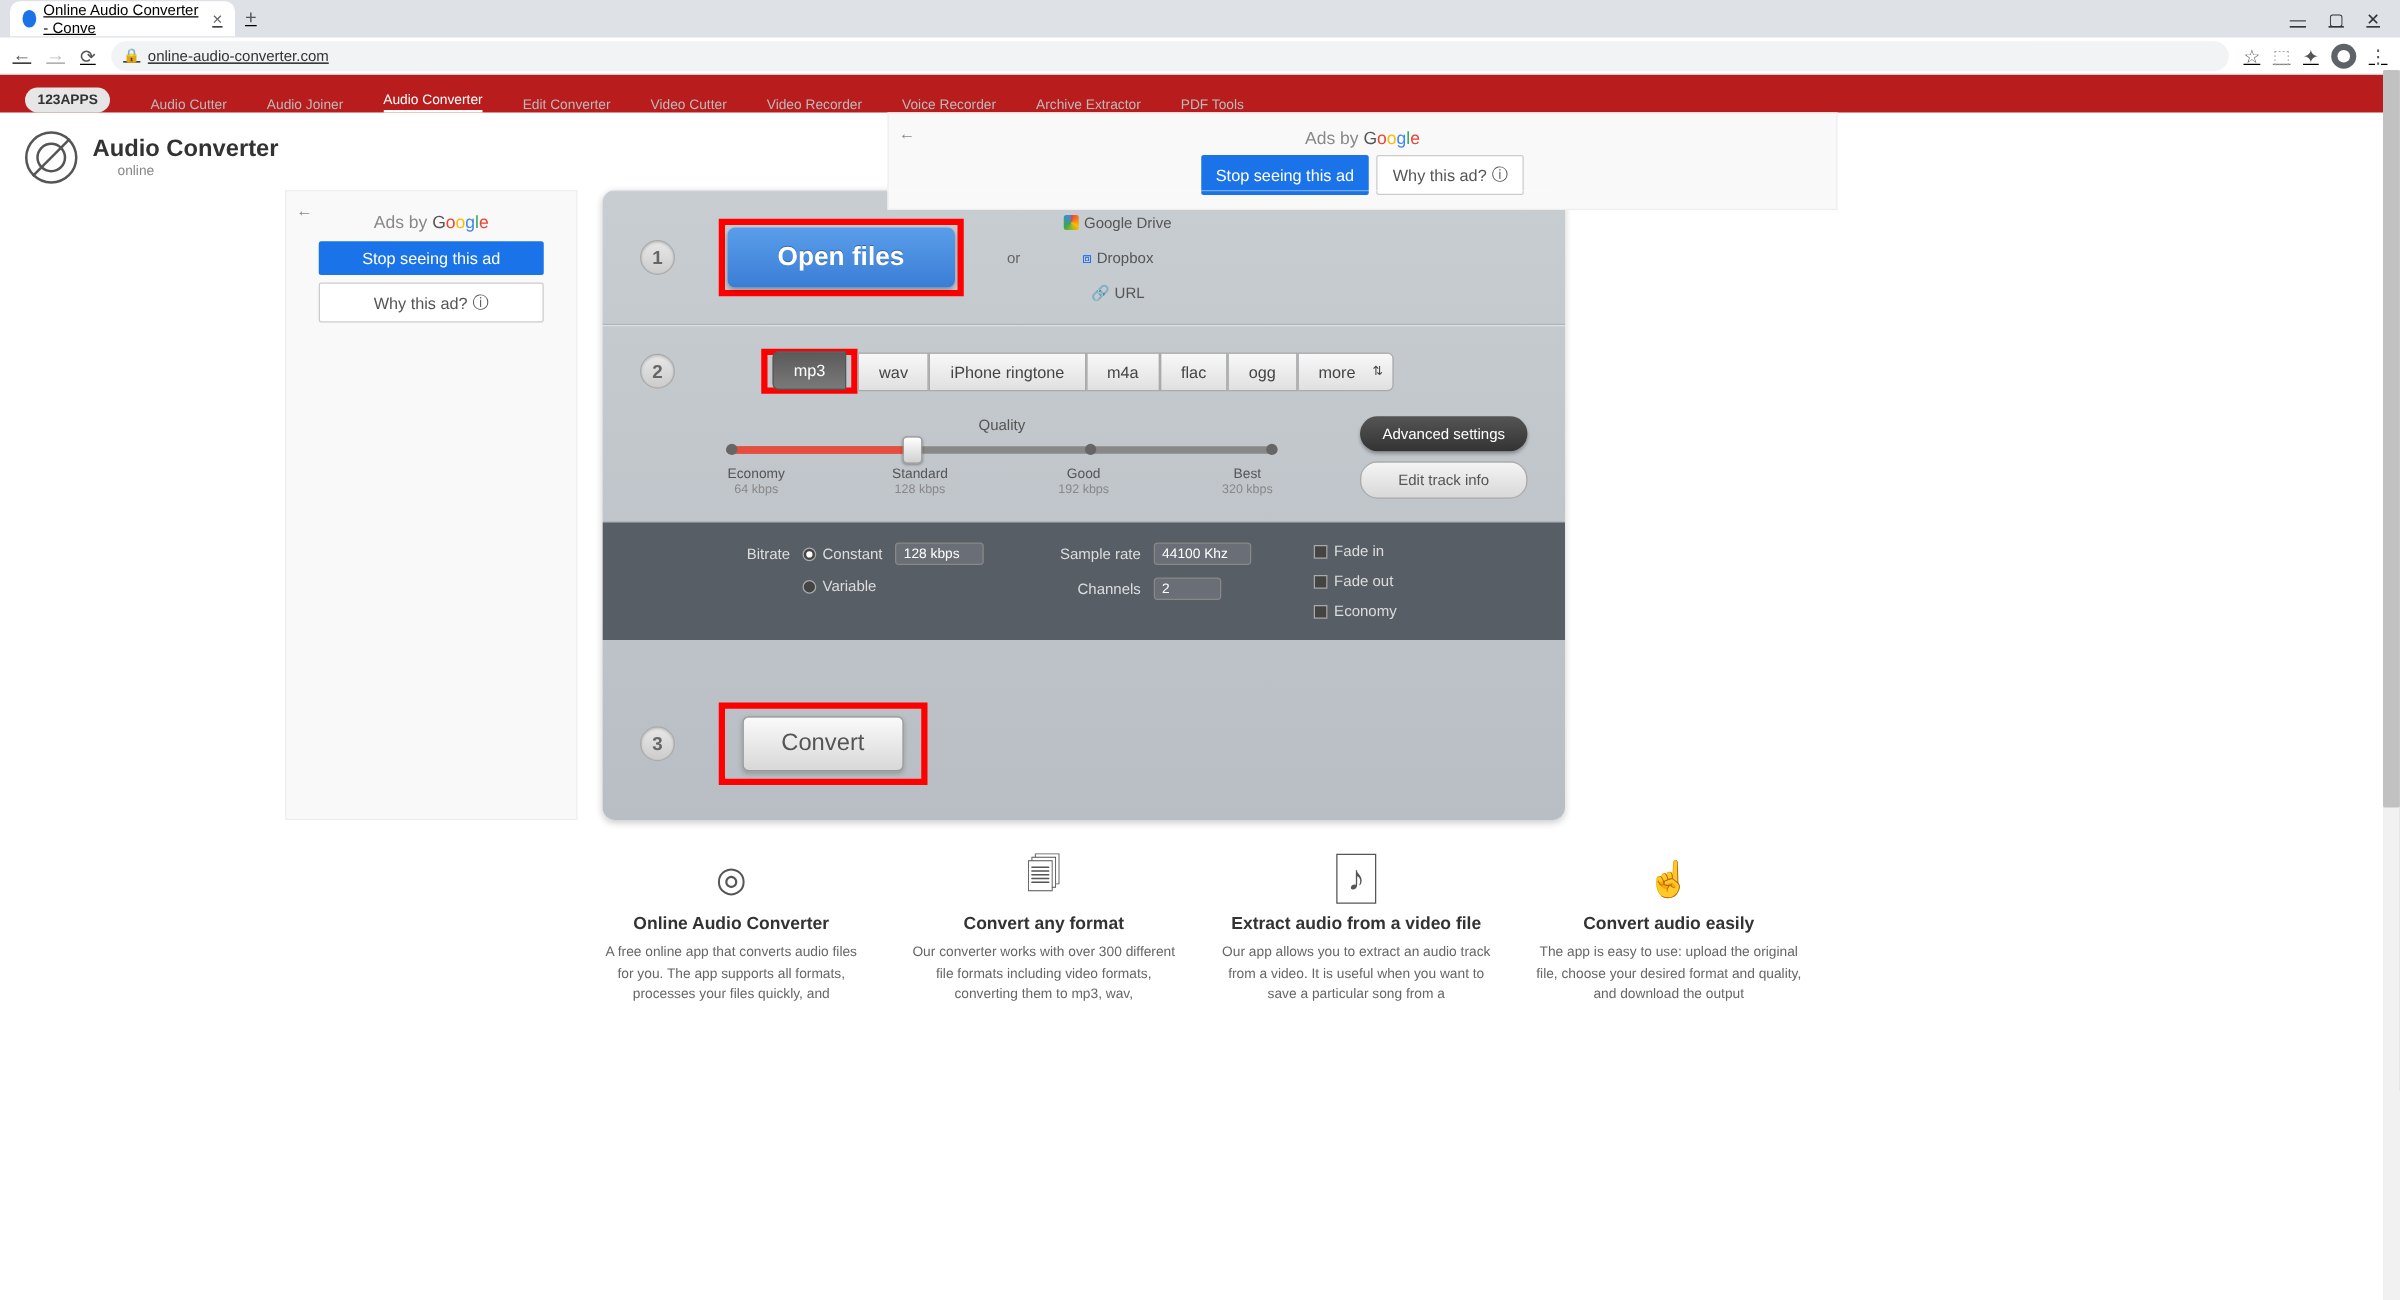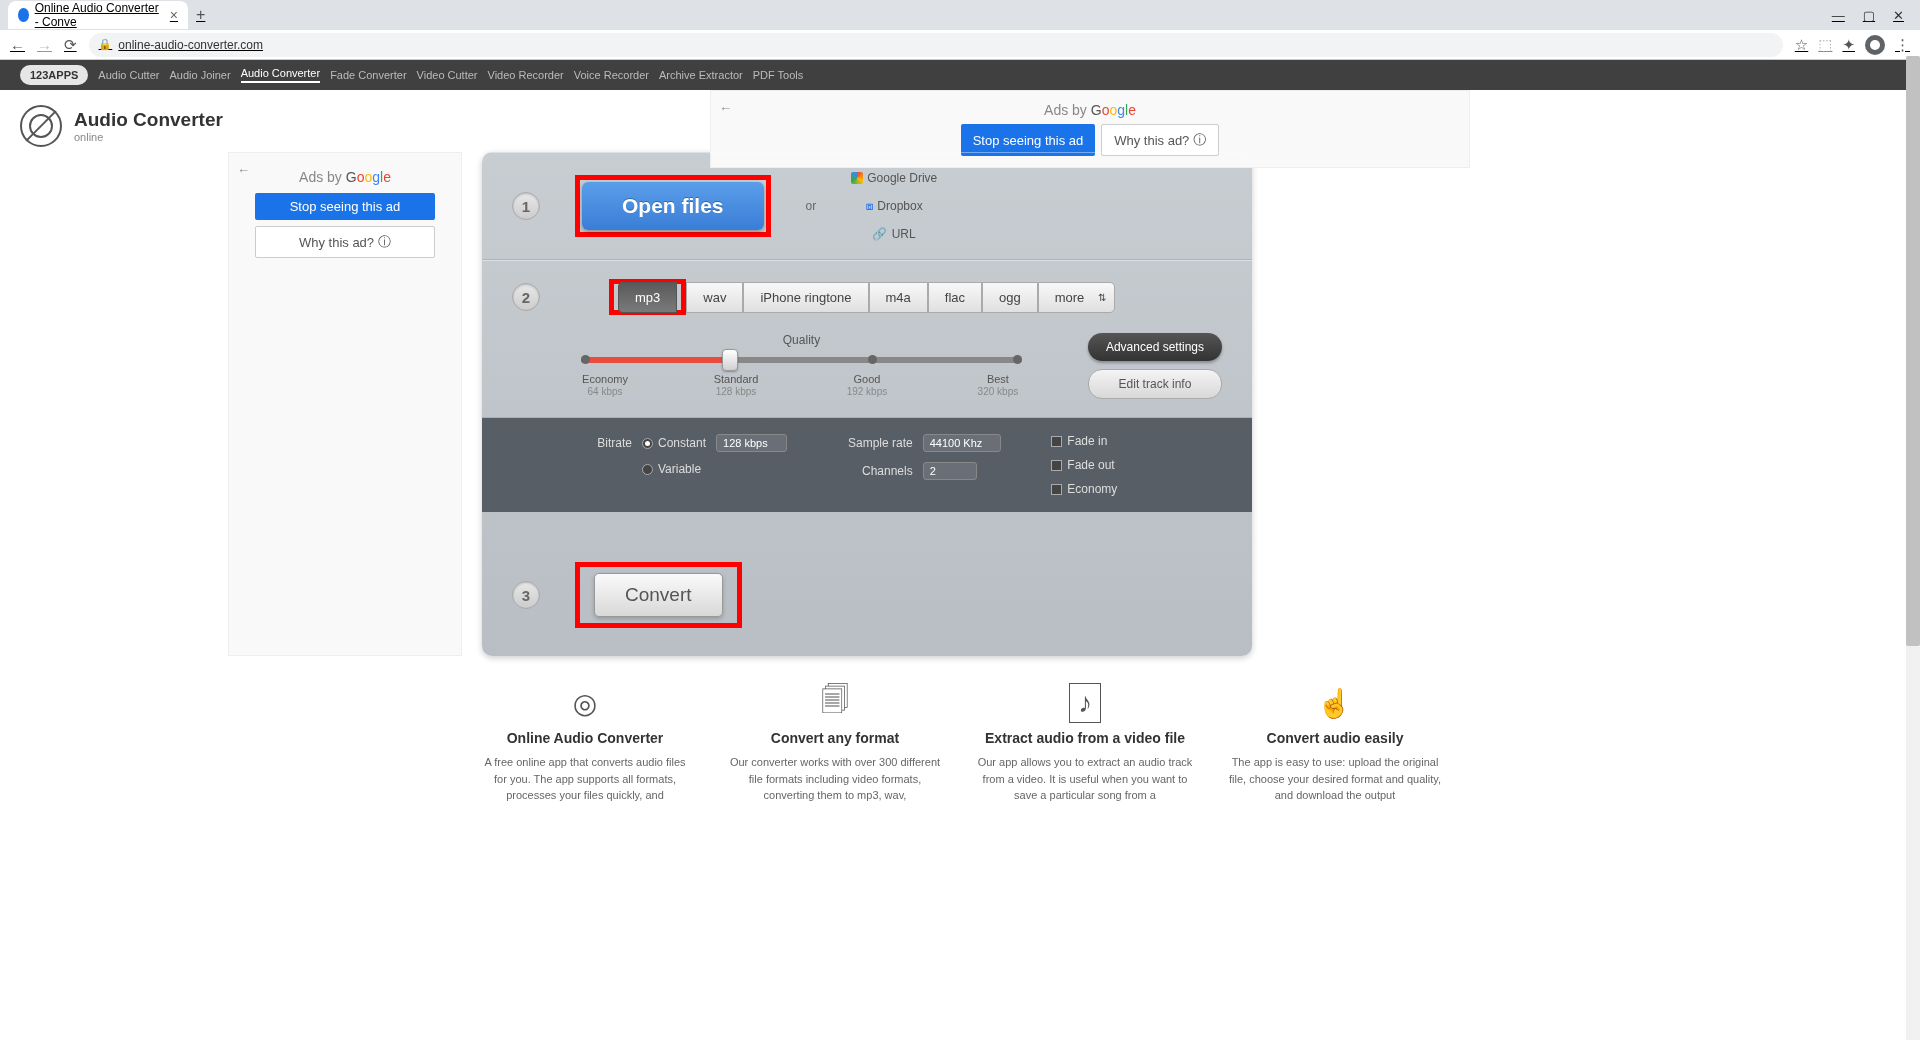--- a/index.html
+++ b/index.html
@@ -15,34 +15,34 @@
   .win-controls span { cursor: pointer; }
   .addr-bar { display: flex; align-items: center; background: #fff; height: 30px; padding: 0 10px; gap: 12px; border-bottom: 1px solid #ccc; }
   .nav-btn { cursor: pointer; color: #555; font-size: 15px; }
   .addr-field { flex: 1; display: flex; align-items: center; gap: 6px; background: #f1f3f4; border-radius: 14px; height: 24px; padding: 0 10px; font-size: 12px; color: #333; }
   .lock-icon { font-size: 11px; }
   .browser-actions { display: flex; gap: 10px; align-items: center; color: #555; }
   .browser-actions span { cursor: pointer; font-size: 15px; }
   .avatar-circle { width: 20px; height: 20px; border-radius: 50%; background: #5f6368; display: flex; align-items: center; justify-content: center; }
   
   
-  .topnav { background: #404040; height: 30px; display: flex; align-items: center; padding: 0 20px; gap: 10px; }
+  .topnav { background: #b91c1c; height: 30px; display: flex; align-items: flex-end; padding: 0 20px; gap: 32px; }
   .brand-badge { background: #e6e6e6; color: #333; font-weight: bold; font-size: 11px; padding: 4px 10px; border-radius: 11px; }
   .topnav a { color: #bbb; font-size: 11px; text-decoration: none; cursor: pointer; }
   .topnav a.active { color: #fff; border-bottom: 2px solid #fff; padding-bottom: 2px; }
   
   
   .page { position: relative; }
   .header-row { display: flex; align-items: flex-start; padding: 15px 20px 5px; }
   .app-title-block { display: flex; align-items: center; gap: 12px; }
   .app-logo { width: 42px; height: 42px; border: 2px solid #555; border-radius: 50%; display: flex; align-items: center; justify-content: center; position: relative; }
   .app-logo::before { content: ""; width: 20px; height: 20px; border: 2px solid #555; border-radius: 50%; position: absolute; }
   .app-logo::after { content: ""; position: absolute; width: 42px; height: 2px; background: #555; transform: rotate(-45deg); }
   .app-title-text h1 { font-size: 19px; font-weight: bold; color: #333; }
-  .app-title-text .sub { font-size: 11px; color: #888; }
+  .app-title-text .sub { font-size: 11px; color: #888; margin-left: 20px; }
   
   .ad-top { position: absolute; left: 710px; top: 0; width: 760px; height: 78px; background: #f9f9f9; border: 1px solid #eee; display: flex; flex-direction: column; align-items: center; justify-content: center; }
   .ad-top .back-arrow { position: absolute; left: 8px; top: 8px; color: #888; font-size: 13px; }
   .ads-by { font-size: 14px; color: #888; }
   .ads-by strong { color: #555; font-weight: normal; }
   .ad-top-buttons { display: flex; gap: 6px; margin-top: 6px; }
   .stop-seeing { background: #1a73e8; color: #fff; border: none; padding: 6px 12px; font-size: 13px; border-radius: 2px; cursor: pointer; }
   .why-this { background: #fff; border: 1px solid #ccc; padding: 6px 12px; font-size: 13px; border-radius: 2px; cursor: pointer; color: #555; display: flex; align-items: center; gap: 4px; }
   
   
@@ -149,21 +149,21 @@
       <span>⋮</span>
     </div>
   </div>
 </div>
 
 <div class="topnav">
   <span class="brand-badge">123APPS</span>
   <a>Audio Cutter</a>
   <a>Audio Joiner</a>
   <a class="active">Audio Converter</a>
-  <a>Fade Converter</a>
+  <a>Edit Converter</a>
   <a>Video Cutter</a>
   <a>Video Recorder</a>
   <a>Voice Recorder</a>
   <a>Archive Extractor</a>
   <a>PDF Tools</a>
 </div>
 
 <div class="page">
   <div class="header-row">
     <div class="app-title-block">

